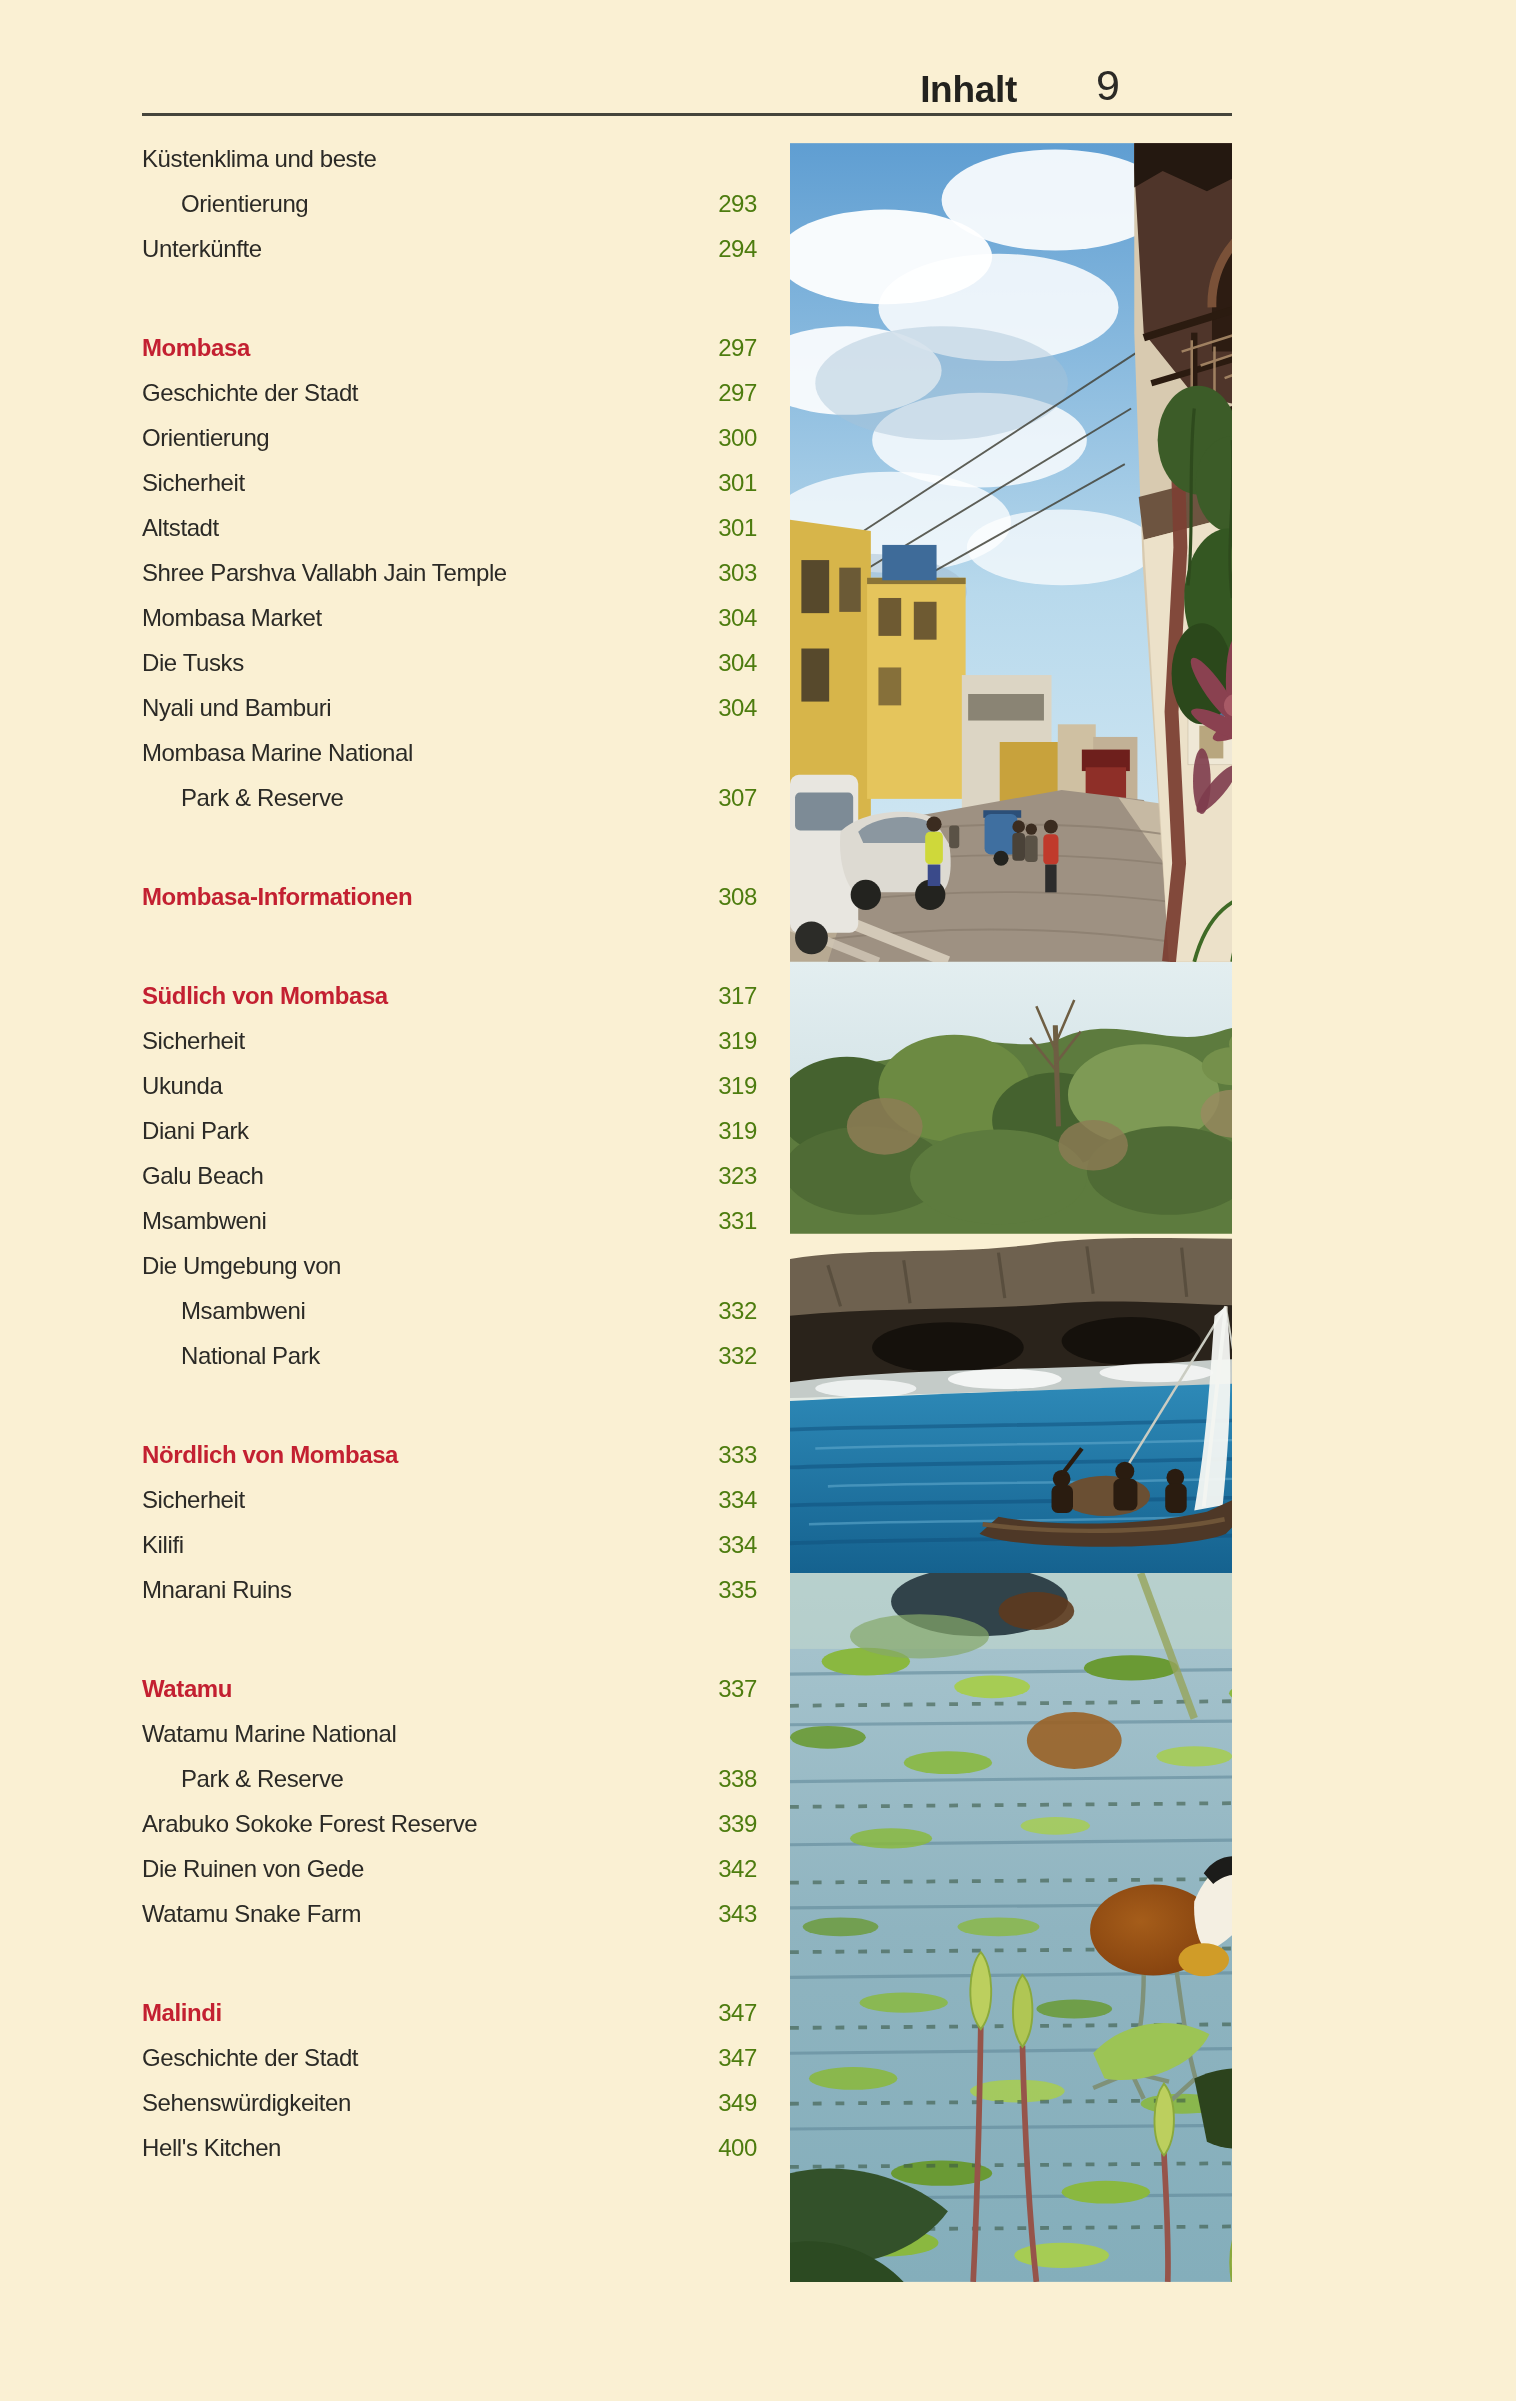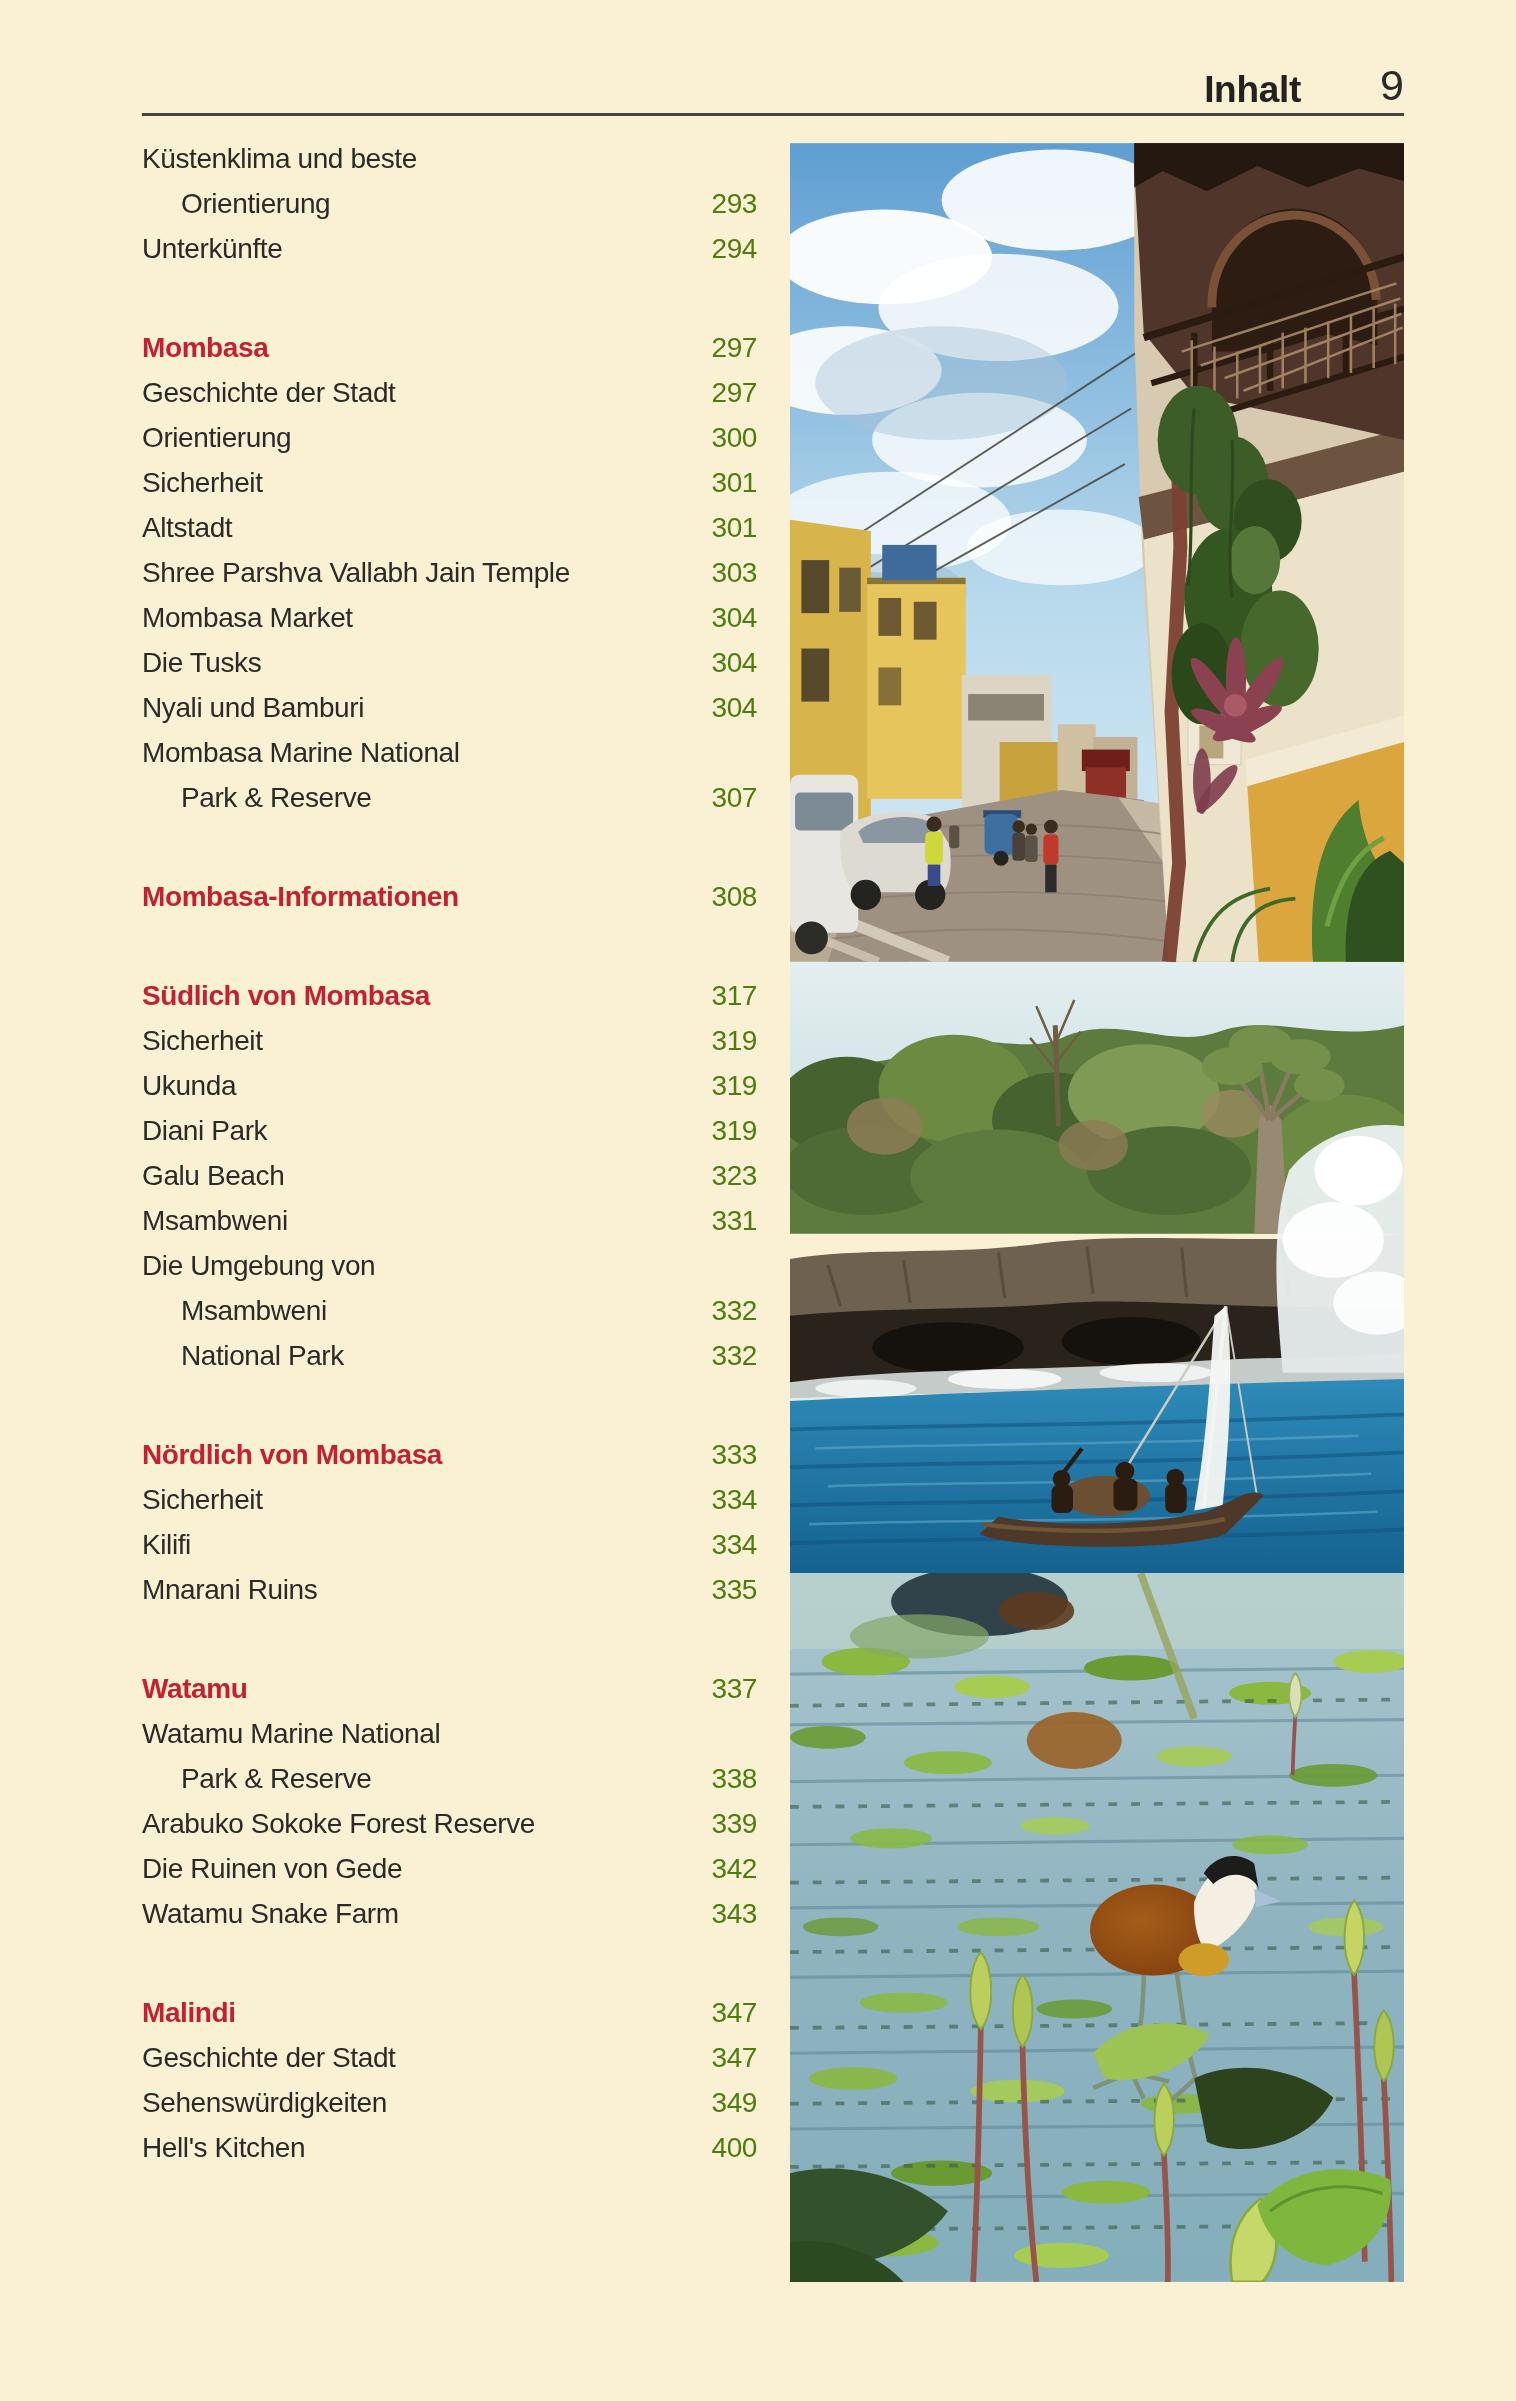--- a/index.html
+++ b/index.html
@@ -1,19 +1,19 @@
 <!DOCTYPE html>
 <html style="font-size:10px"><head>
 <meta charset="utf-8">
 <style>
   html,body{margin:0;padding:0;}
   body{background:#faf0d3;}
   .page{
     position:relative;
-    width:1516px;height:2401px;
+    width:1232px;height:2401px;
     background:#faf0d3;
     overflow:hidden;
     font-family:"Liberation Sans","DejaVu Sans",sans-serif;
     color:#2b2a26;
     text-align:center;
   }
   .header-title{
     position:absolute;top:71px;right:215px;
     font-size:37px;font-weight:bold;line-height:1;color:#23221e;
     letter-spacing:-0.3px;
@@ -24,21 +24,21 @@
   }
   .header-rule{
     position:absolute;left:142px;top:113px;width:1262px;height:3.2px;
     background:#45453b;
   }
   .toc{
     position:absolute;left:142px;top:136px;width:615px;
   }
   .toc-row{
     display:flex;justify-content:space-between;align-items:baseline;
-    height:45px;line-height:45px;font-size:28px;white-space:nowrap;
+    height:45px;line-height:45px;font-size:24px;white-space:nowrap;
     letter-spacing:-0.4px;
   }
   .toc-row.gap{margin-top:54px;}
   .toc-row.indent .toc-label{padding-left:39px;}
   .toc-row.heading .toc-label{color:#c32031;font-weight:bold;}
   .toc-page{font-weight:400;color:#4d7c0f;margin-left:19px;}
   .photos{
     position:absolute;left:790px;top:143px;width:614px;
   }
   .photos svg{display:block;}

